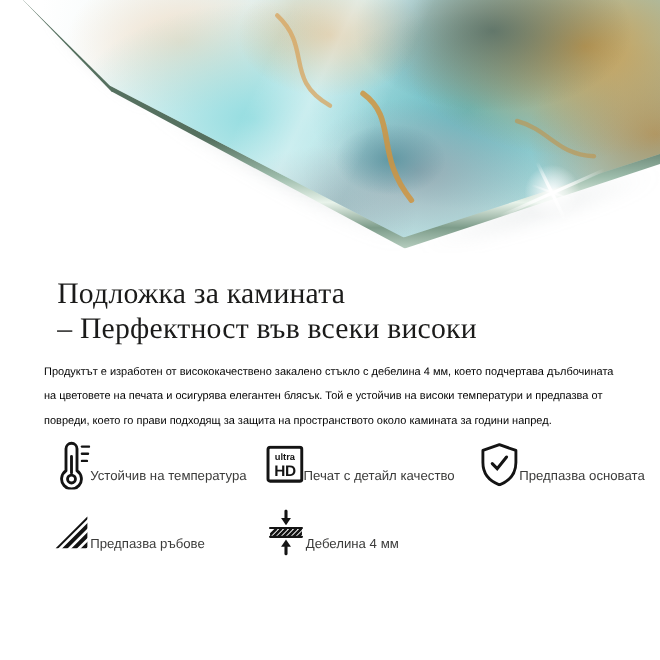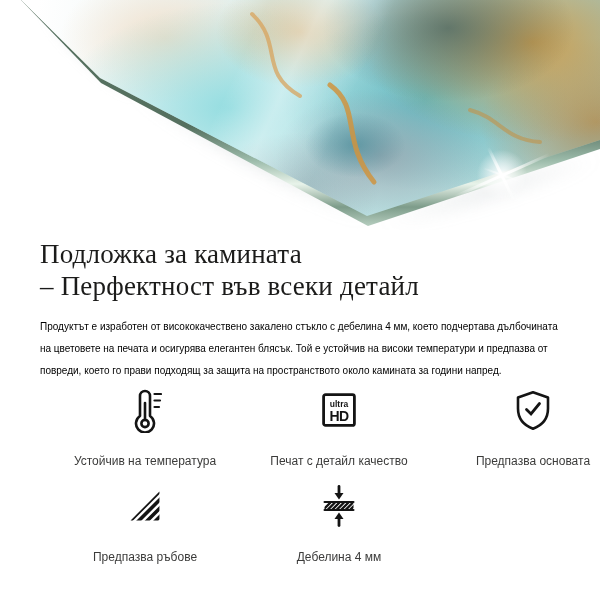--- a/index.html
+++ b/index.html
@@ -37,27 +37,27 @@
   .veins{position:absolute;left:0;top:0;}
   .sparkle{position:absolute;left:502px;top:175px;width:0;height:0;}
   .sparkle .glow{position:absolute;left:-27px;top:-27px;width:54px;height:54px;border-radius:50%;
     background:radial-gradient(circle,rgba(255,255,255,1) 0%,rgba(255,255,255,.55) 32%,rgba(255,255,255,0) 66%);}
   .sparkle .ray{position:absolute;background:linear-gradient(90deg,rgba(255,255,255,0),#ffffff 45%,#ffffff 55%,rgba(255,255,255,0));}
   .sparkle .ray1{width:104px;height:3px;left:-52px;top:-1.5px;transform:rotate(-24deg);}
   .sparkle .ray2{width:62px;height:2.5px;left:-31px;top:-1.25px;transform:rotate(64deg);}
   .sparkle .ray3{width:40px;height:2px;left:-20px;top:-1px;transform:rotate(20deg);opacity:.7;}
   
   .content{padding:8px 0 0 40px;}
-  h1{margin:0;font-family:"Liberation Serif","DejaVu Serif",serif;font-weight:400;
+  h1{margin:12px;font-family:"Liberation Serif","DejaVu Serif",serif;font-weight:400;
      font-size:27px;line-height:32px;color:#1b1b1a;letter-spacing:.2px;}
   .h-line{display:block;}
   .desc{margin:14px 0 0;width:528px;font-size:10px;line-height:22px;color:#000000;}
   
   .features{margin:4px 0 0 8px;width:584px;display:grid;grid-template-columns:194px 194px 194px;row-gap:14px;}
-  .feature{display:flex;flex-direction:column;align-items:center;}
+  .feature{display:flex;flex-direction:row;align-items:center;}
   .icon-box{height:48px;display:flex;align-items:center;justify-content:center;}
   .f-label{margin-top:20px;font-size:12px;line-height:14px;color:#3b3b3a;white-space:nowrap;}
   .ico{stroke:#141414;fill:none;stroke-linecap:round;}
   .ico .fill{fill:#141414;stroke:none;}
   .ico text{stroke:none;fill:#141414;font-family:"Liberation Sans",sans-serif;}
 </style>
 </head>
 <body>
 
 <div class="page">
@@ -78,21 +78,21 @@
       <div class="glow"></div>
       <div class="ray ray1"></div>
       <div class="ray ray2"></div>
       <div class="ray ray3"></div>
     </div>
   </section>
 
   <section class="content">
     <h1>
       <span class="h-line">Подложка за камината</span>
-      <span class="h-line">– Перфектност във всеки детайл</span>
+      <span class="h-line">– Перфектност във всеки високи</span>
     </h1>
     <p class="desc">Продуктът е изработен от висококачествено закалено стъкло с дебелина 4 мм, което подчертава дълбочината на цветовете на печата и осигурява елегантен блясък. Той е устойчив на високи температури и предпазва от повреди, което го прави подходящ за защита на пространството около камината за години напред.</p>
 
     <div class="features">
 
       <div class="feature">
         <div class="icon-box">
           <svg class="ico" width="34" height="46" viewBox="0 0 34 46">
             <path d="M12,29 V9 a5,5 0 0 1 10,0 V29 a9,9 0 1 1 -10,0 Z" stroke-width="2.6" stroke-linejoin="round"></path>
             <line x1="17" y1="16" x2="17" y2="31" stroke-width="2.6"></line>

